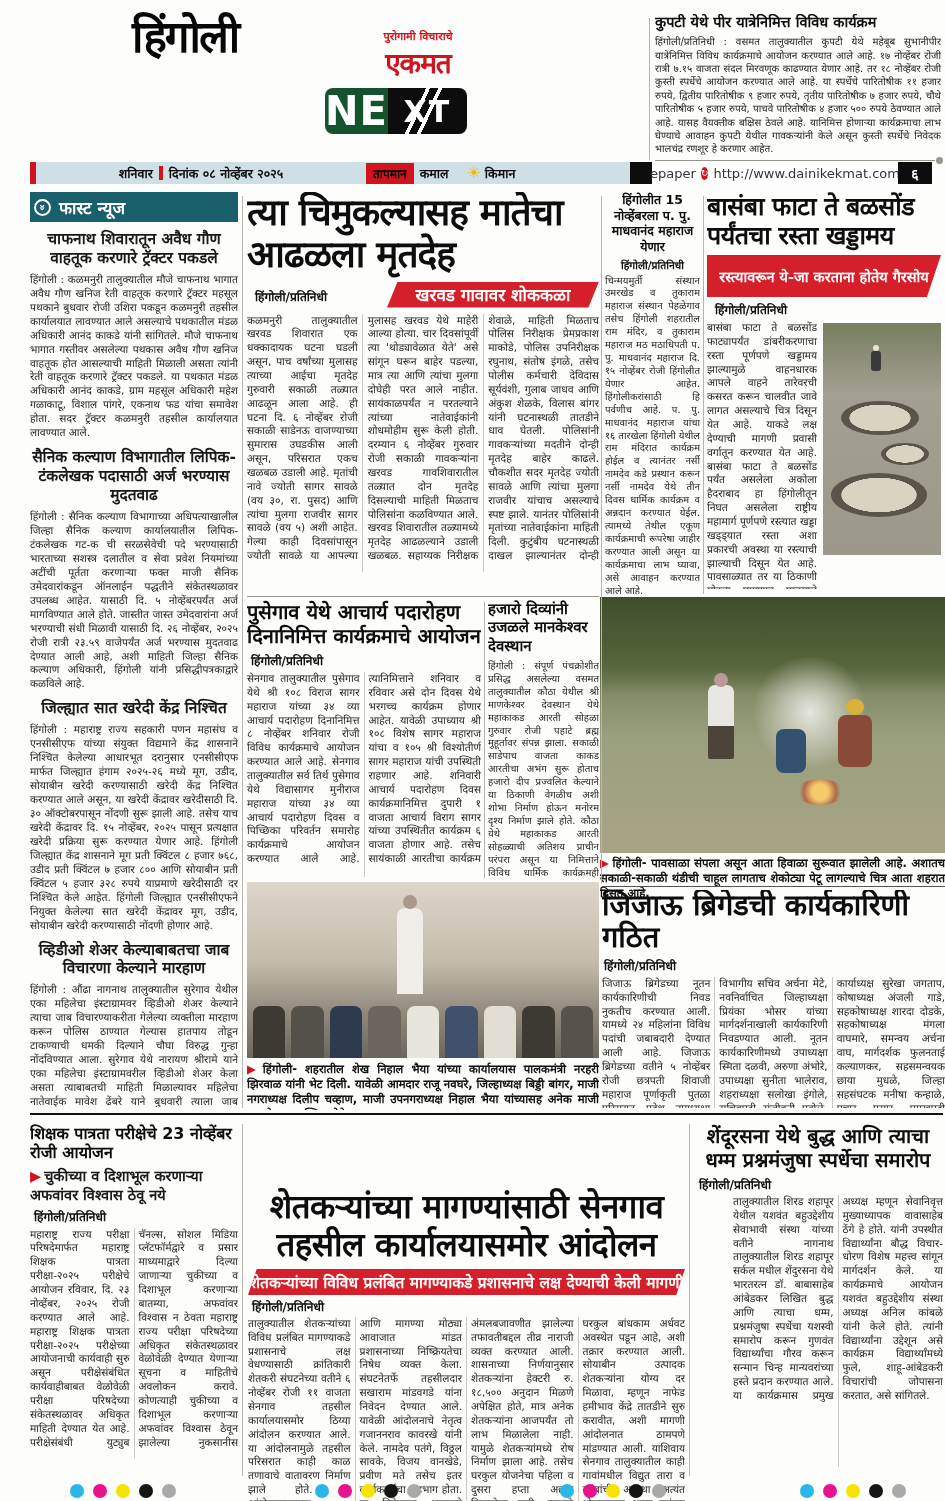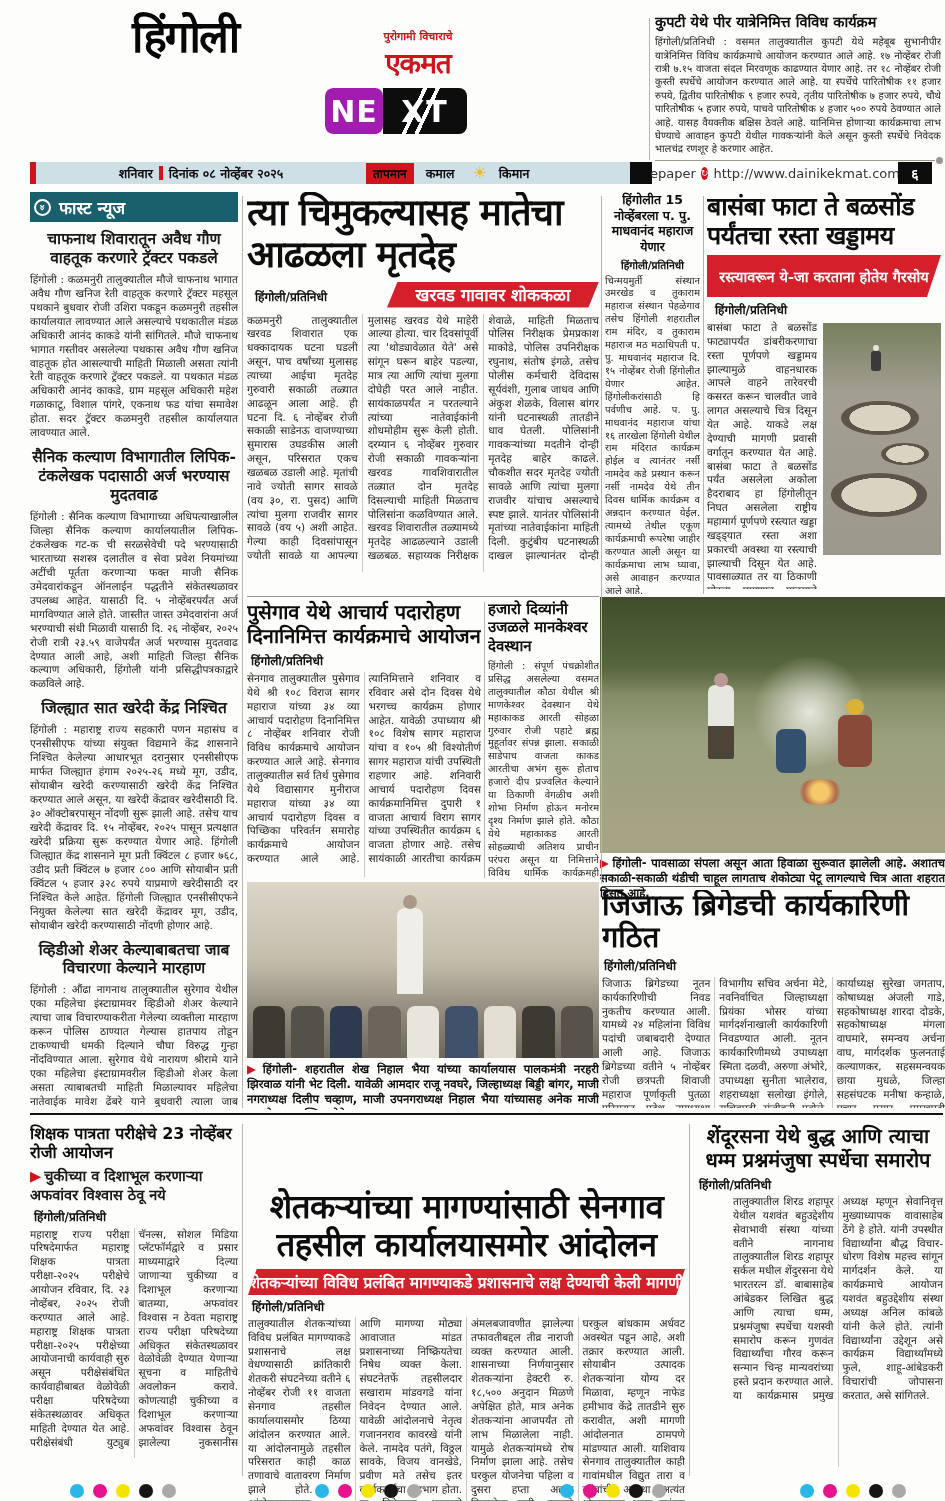--- a/index.html
+++ b/index.html
@@ -11,37 +11,37 @@
   .byline { font-weight:bold; font-size:12px; margin:4px 0 3px 8px; color:#111; }
   .vrule { position:absolute; width:1px; background:#b9b4ac; }
   .hrule { position:absolute; height:1px; background:#9a958d; }
 
   
   .mast-title { position:absolute; left:132px; top:14px; width:210px; font-size:44px; font-weight:900; letter-spacing:-2px; color:#060606; line-height:1.05; }
   .ekmat { position:absolute; left:368px; top:28px; width:100px; text-align:center; color:#d0131d; }
   .ekmat .tagline { font-size:11px; font-weight:bold; }
   .ekmat .brand { font-size:28px; font-weight:900; letter-spacing:-1px; }
   .next-logo { position:absolute; left:325px; top:88px; width:142px; height:46px; display:flex; border-radius:8px; overflow:hidden; font-weight:900; }
-  .next-logo .ne { background:#a21caf; color:#fff; flex:0 0 58px; display:flex; align-items:center; justify-content:center; font-size:30px; letter-spacing:1px;border-radius:8px; }
+  .next-logo .ne { background:#14532d; color:#fff; flex:0 0 58px; display:flex; align-items:center; justify-content:center; font-size:40px; letter-spacing:1px; }
   .next-logo .xt { background:#0d0d0d; color:#fff; flex:1; display:flex; align-items:center; justify-content:center; font-size:30px; letter-spacing:2px;
      background-image:linear-gradient(115deg, transparent 38%, #fff 38%, #fff 42%, transparent 42%, transparent 50%, #fff 50%, #fff 54%, transparent 54%); background-color:#0d0d0d; }
 
   
   .kupati { position:absolute; left:655px; top:14px; width:286px; height:146px; overflow:hidden; }
   .kupati h2 { font-size:14.5px; margin-bottom:5px; }
   .kupati p { font-size:10px; line-height:1.34; text-align:justify; color:#26241f; }
   .kupati-dot { position:absolute; left:936px; top:157px; width:7px; height:7px; border-radius:50%; background:#9a958d; }
 
   
   .datebar { position:absolute; left:30px; top:162px; width:600px; height:22px; background:#cfdfe6; display:flex; align-items:center; }
   .datebar .redcap { width:6px; height:22px; background:#d0131d; }
   .datebar .daydate { flex:0 0 330px; display:flex; align-items:center; justify-content:center; gap:6px; font-weight:bold; font-size:12.5px; color:#0d0d0d; }
   .datebar .redsep { width:4px; height:14px; background:#d0131d; display:inline-block; }
   .tempbox { background:#d0131d; color:#000000; font-weight:bold; font-size:12px; padding:2px 7px; }
-  .blkword { font-weight:bold; font-size:12.5px; color:#0d0d0d; margin-left:12px; }
+  .blkword { font-weight:bold; font-size:12.5px; color:#0d0d0d; margin-left:6px; }
   .sun { margin-left:18px; color:#f5b800; font-size:16px; line-height:1; }
   .blkseg { position:absolute; left:630px; top:162px; width:22px; height:22px; background:#0d0d0d; }
   .epaperbar { position:absolute; left:652px; top:162px; width:246px; height:22px; background:#fff; display:flex; align-items:center; justify-content:center; gap:5px; font-size:13px; color:#333; }
   .ep-icon { width:13px; height:13px; border-radius:50%; background:#d0131d; color:#fff; font-size:9px; display:inline-flex; align-items:center; justify-content:center; }
   .pagebox { position:absolute; left:898px; top:162px; width:34px; height:22px; background:#0d0d0d; color:#fff; font-weight:bold; font-size:14px; display:flex; align-items:center; justify-content:center; }
 
   
   .fastnews { position:absolute; left:30px; top:192px; width:208px; height:915px; overflow:hidden; }
   .fn-header { background:#19606c; color:#fff; font-weight:bold; font-size:17px; height:30px; display:flex; align-items:center; gap:8px; padding-left:4px; }
   .fn-icon { width:17px; height:17px; border:2px solid #fff; border-radius:50%; display:inline-flex; align-items:center; justify-content:center; font-size:11px; transform:rotate(90deg); font-weight:900; }
@@ -149,21 +149,21 @@
   <div class="datebar">
     <span class="redcap"></span>
     <span class="daydate">
       <span>शनिवार</span>
       <span class="redsep"></span>
       <span>दिनांक ०८ नोव्हेंबर २०२५</span>
     </span>
     <span class="tempbox">तापमान</span>
     <span class="blkword">कमाल</span>
     <span class="sun">☀</span>
-    <span class="blkword" style="margin-left:12px;">किमान</span>
+    <span class="blkword" style="margin-left:4px;">किमान</span>
   </div>
   <div class="blkseg"></div>
   <div class="epaperbar">
     <span>epaper</span>
     <span class="ep-icon">↻</span>
     <span>http://www.dainikekmat.com</span>
   </div>
   <div class="pagebox">६</div>
 
   <div class="fastnews">

